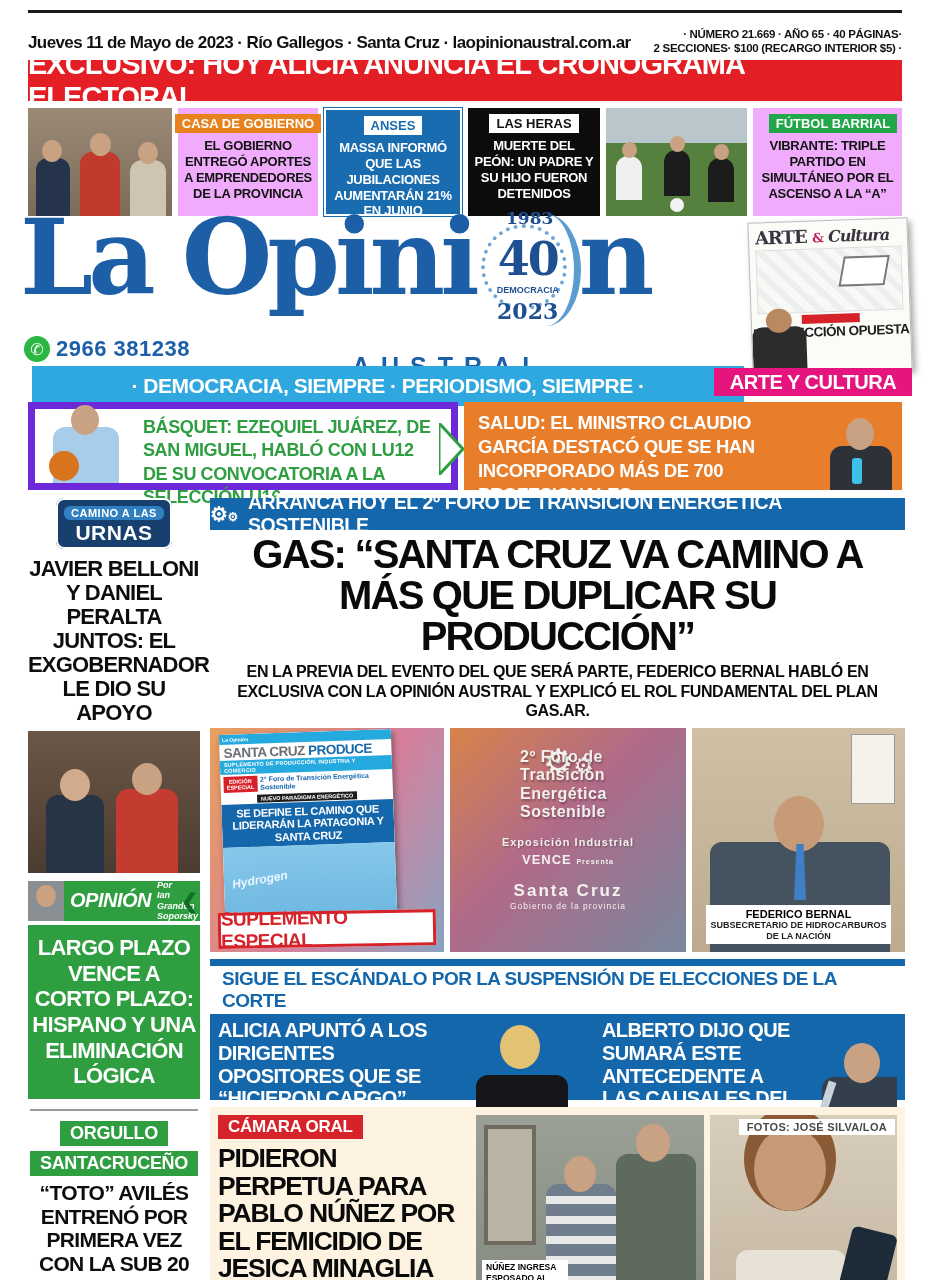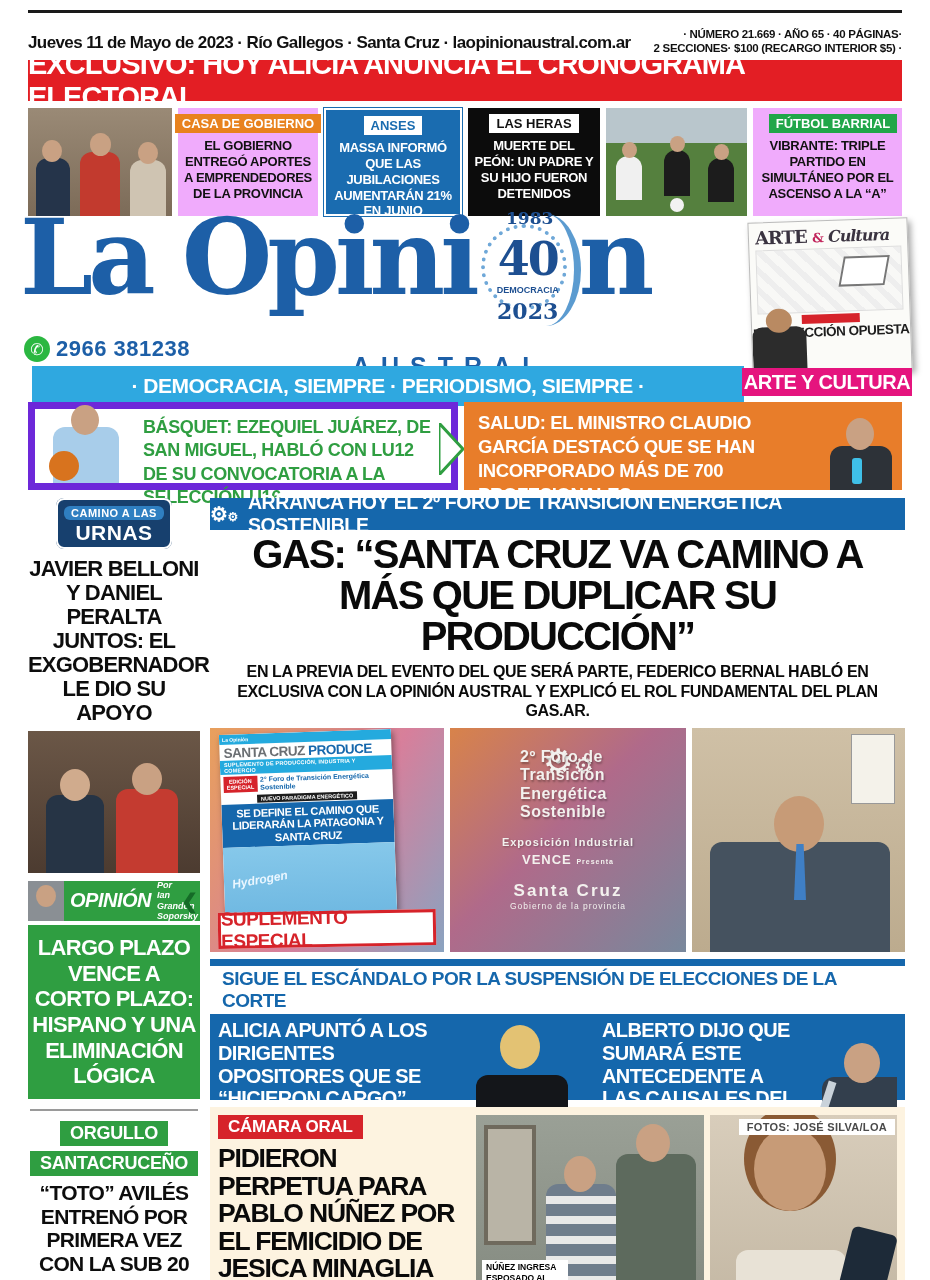--- a/index.html
+++ b/index.html
@@ -63,21 +63,21 @@
   #arte-title { padding:4px 6px 0; font-family:"DejaVu Serif", serif; font-weight:bold; font-size:18px; color:#3a3340; letter-spacing:-1px; }
   #arte-title .amp { color:#c2255c; font-size:13px; }
   #arte-title .cursive { font-style:italic; font-size:16px; }
   #arte-sketch { position:relative; margin:2px 6px; height:64px; background:
      repeating-linear-gradient(45deg,#eee 0 6px,#f8f8f6 6px 14px); border:1px solid #ddd; }
   #arte-box { width:46px; height:30px; border:2px solid #777; background:#fff; position:absolute; right:14px; top:8px; transform:skewX(-12deg); }
   #arte-redtag { width:58px; height:9px; background:#d6232a; margin:2px auto 2px; }
   #arte-headline { text-align:center; font-weight:bold; font-size:13.5px; line-height:1.05; color:#1d1d1d; letter-spacing:-0.5px; }
   #arte-person { position:absolute; left:0; bottom:0; width:54px; height:46px; background:#2c2c2c; border-radius:10px 10px 0 0; }
   #arte-person:before { content:""; position:absolute; left:14px; top:-18px; width:26px; height:24px; border-radius:50%; background:#b98a62; }
-  #arte-label { position:absolute; right:0; top:148px; width:170px; height:28px; background:#e5147e; color:#fff;
+  #arte-label { position:absolute; right:0; top:148px; width:198px; height:28px; background:#e5147e; color:#fff;
     display:flex; align-items:center; justify-content:center; font-size:20px; font-weight:bold; letter-spacing:-0.5px; }
 
   
   #banners { top:402px; left:28px; width:874px; height:88px; display:flex; gap:6px; }
   #banner-basket { width:430px; height:100%; background:#fff; border:7px solid #6d28d9; position:relative; }
   #basket-photo { position:absolute; left:4px; bottom:0; width:96px; height:95px; }
   #basket-photo .fig-torso { left:14px; bottom:0; width:66px; height:56px; background:#a8cdea; }
   #basket-photo .fig-head { left:32px; bottom:48px; width:28px; height:30px; }
   #basket-ball { position:absolute; left:10px; bottom:2px; width:30px; height:30px; border-radius:50%; background:#d8731e; }
   #banner-basket .txt { position:absolute; left:108px; top:7px; right:20px; color:#2f9e41; font-weight:bold; font-size:18px; line-height:1.3; letter-spacing:-0.4px; }
@@ -379,20 +379,24 @@
         </div>
         <div id="foro-gov">Santa Cruz</div>
         <div id="foro-govsub">Gobierno de la provincia</div>
       </div>
 
       <div id="mp-bernal" class="mp">
         <div id="bernal-paper"></div>
         <div class="fig-torso"></div>
         <div class="fig-head"></div>
         <div id="bernal-tie"></div>
+        <div id="bernal-caption">
+          <div class="nm">FEDERICO BERNAL</div>
+          <div class="rl">SUBSECRETARIO DE HIDROCARBUROS DE LA NACIÓN</div>
+        </div>
       </div>
     </div>
 
     <div id="corte">
       <div id="corte-kicker">SIGUE EL ESCÁNDALO POR LA SUSPENSIÓN DE ELECCIONES DE LA CORTE</div>
       <div id="corte-row">
         <div id="corte-alicia-txt" class="corte-txt">ALICIA APUNTÓ A LOS DIRIGENTES OPOSITORES QUE SE “HICIERON CARGO” DEL FALLO</div>
         <div id="corte-alicia-photo">
           <div class="fig-head"></div>
           <div class="fig-torso"></div>

